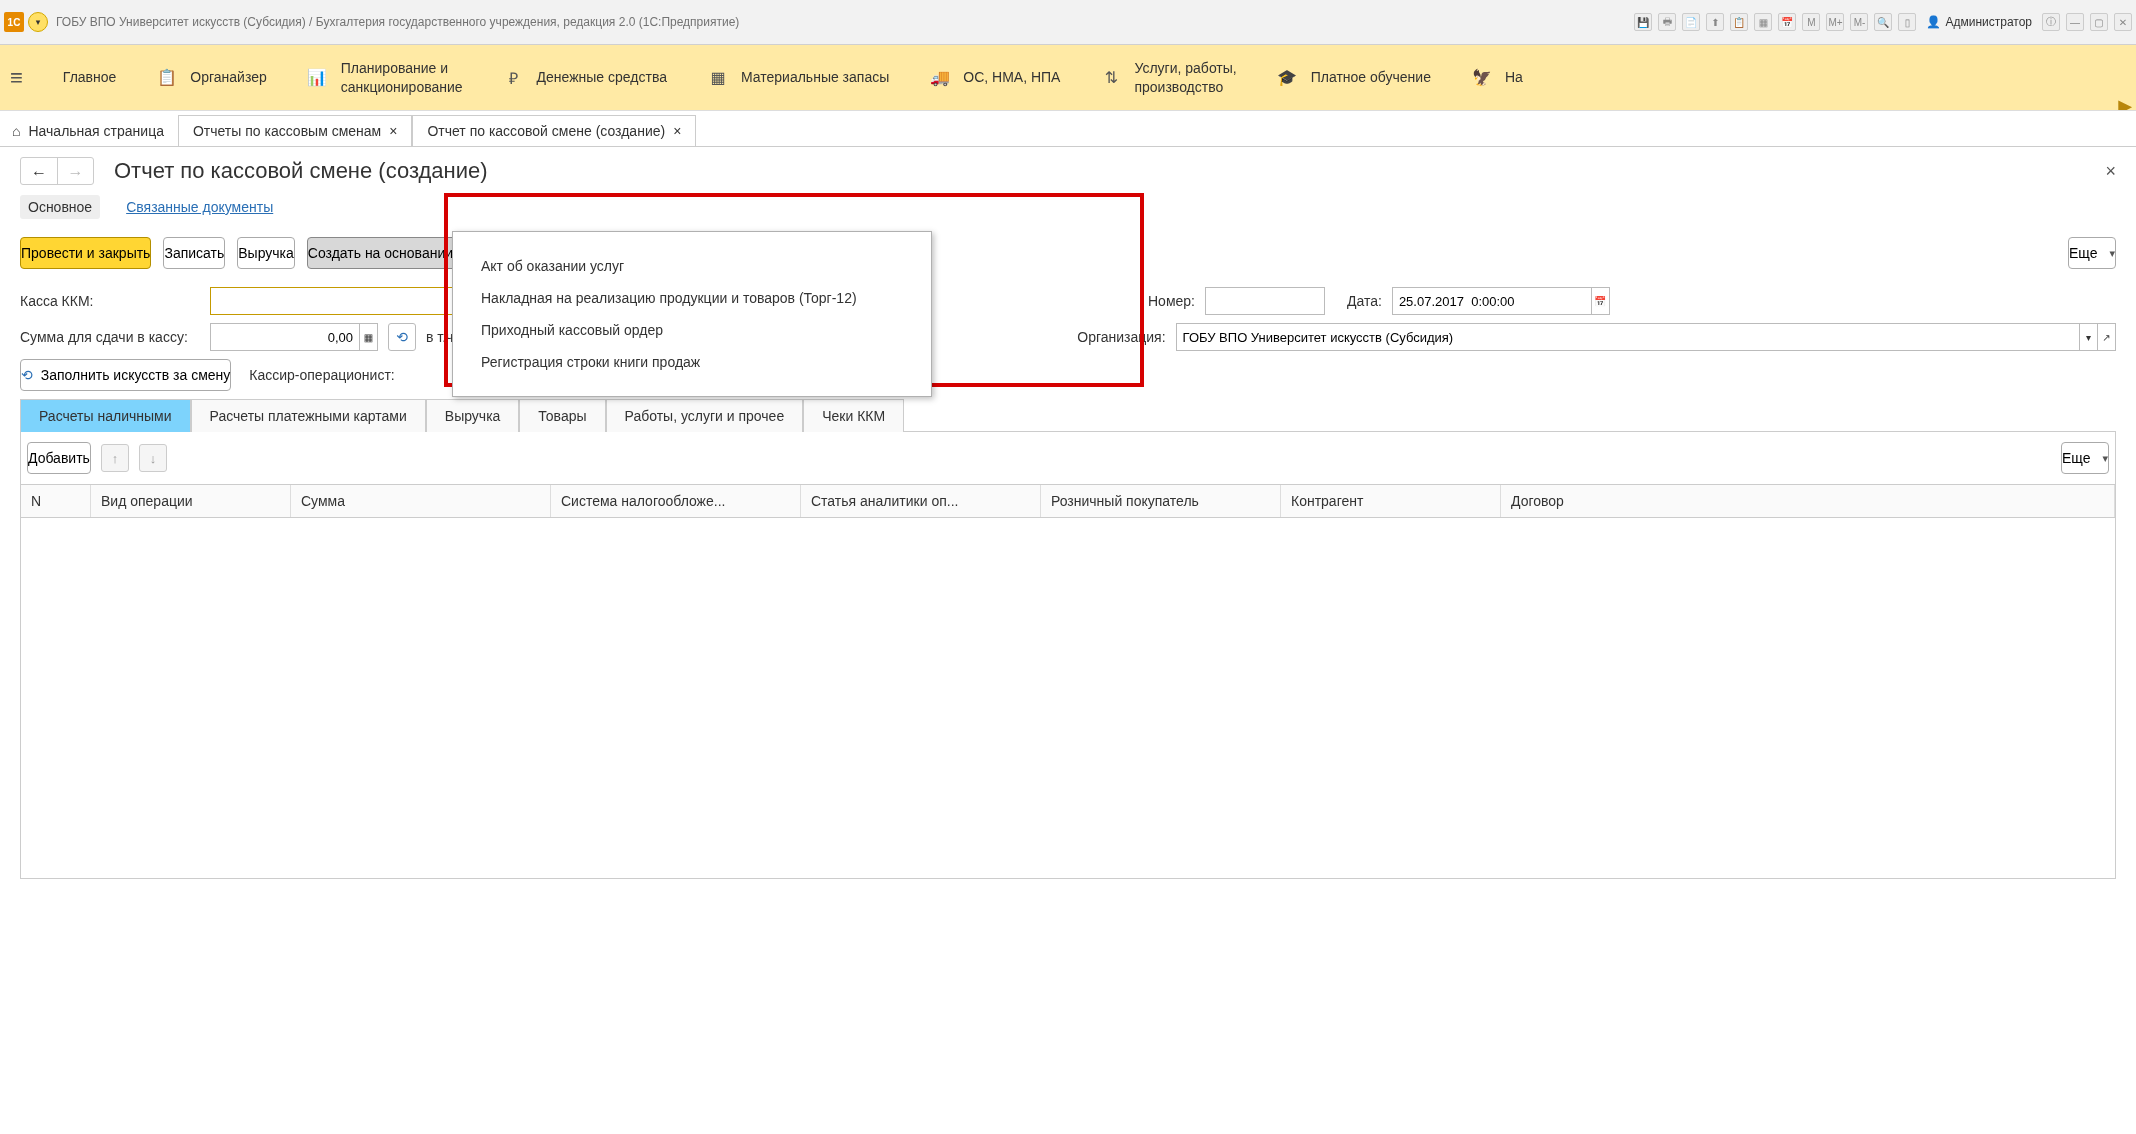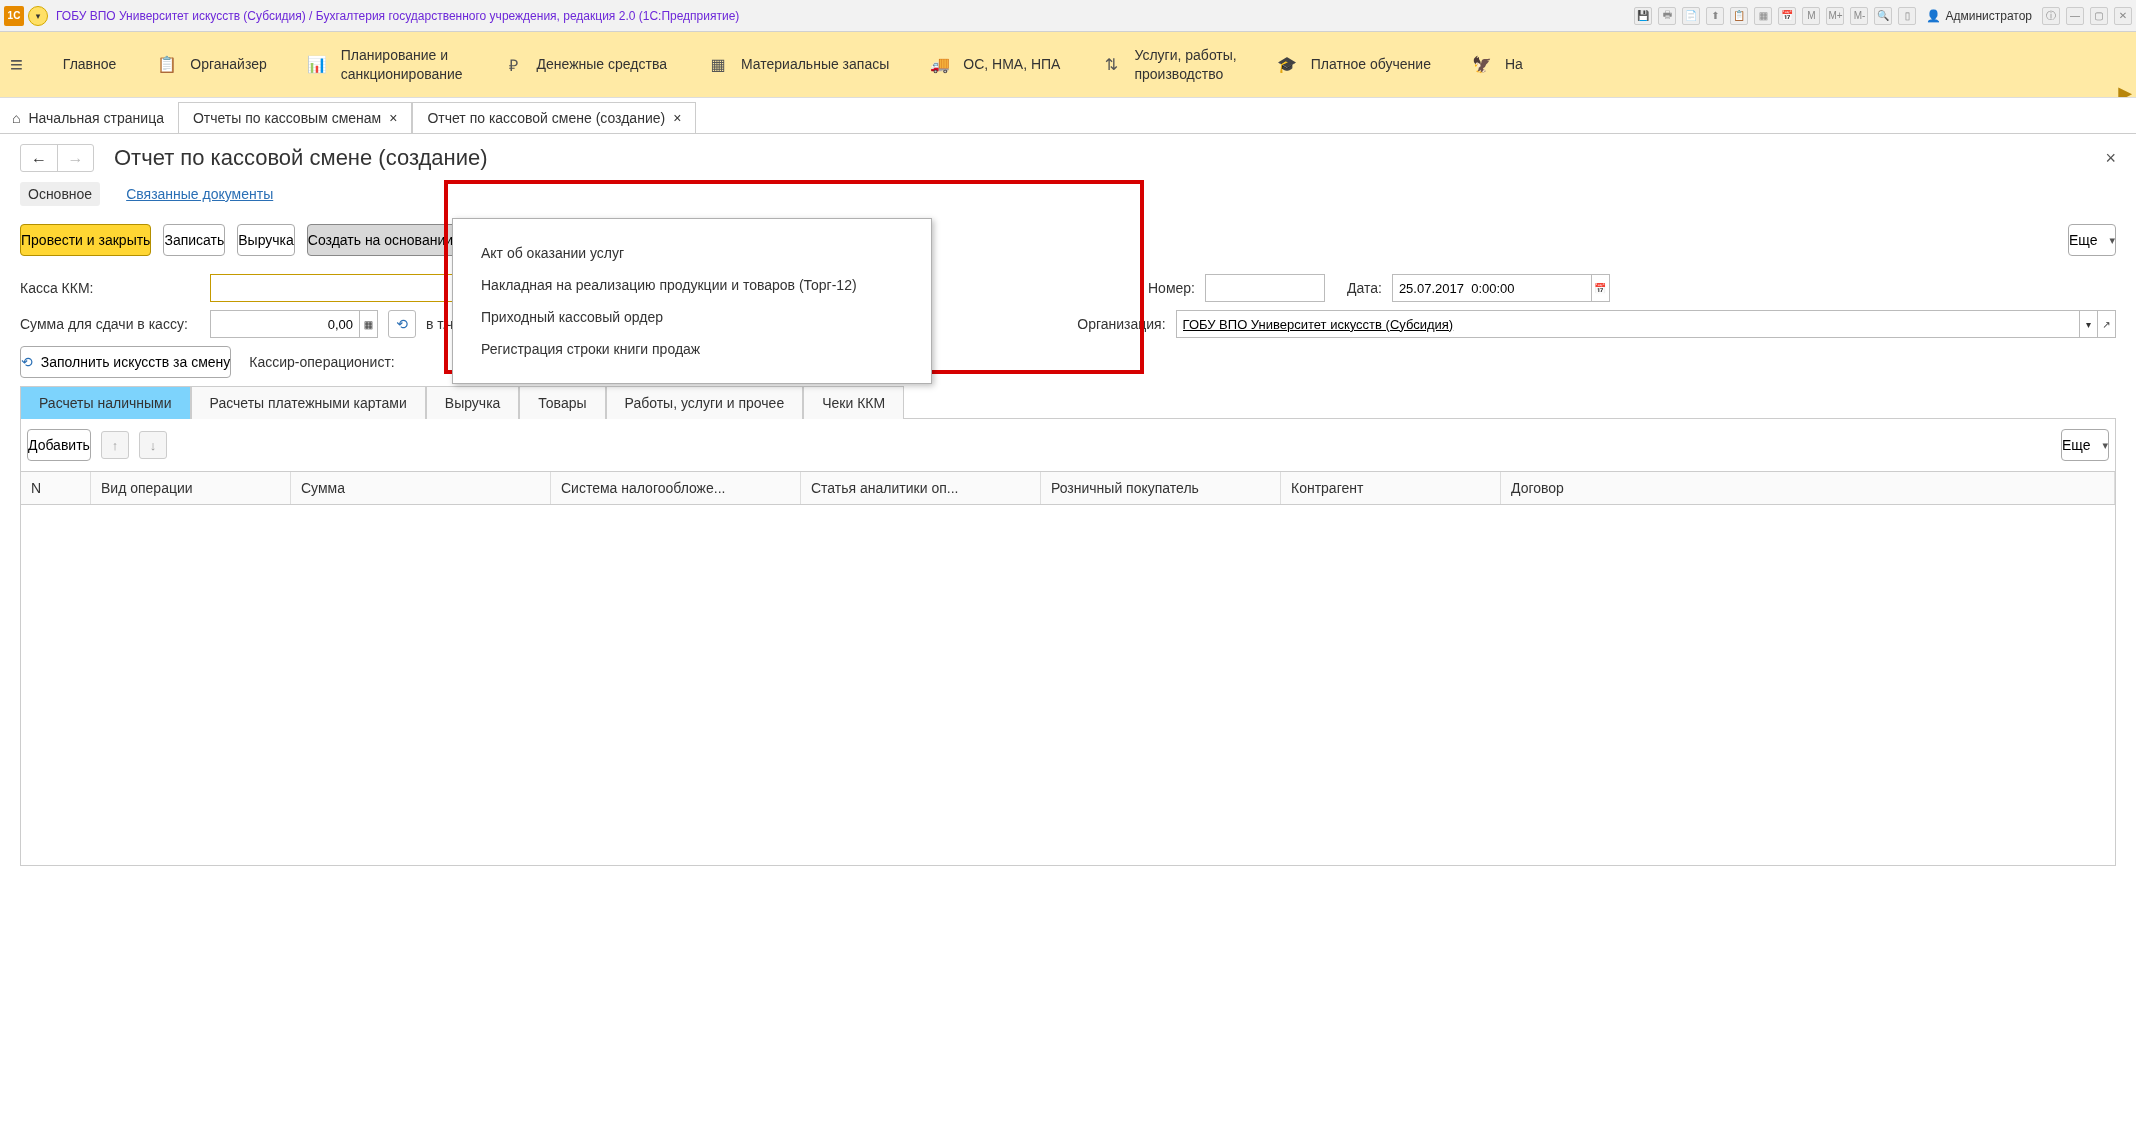--- a/index.html
+++ b/index.html
@@ -1,22 +1,22 @@
 <!DOCTYPE html>
 <html><head>
 <meta charset="utf-8">
 <style>
 * { box-sizing: border-box; margin: 0; padding: 0; }
 body { font-family: Arial, sans-serif; font-size: 13px; color: #333; background: #fff; width: 2136px; height: 1134px; overflow: hidden; }
 
 
-.titlebar { height: 32px; background: #f2f2f2; display: flex; align-items: center; padding: 0 4px; border-bottom: 1px solid #d0d0d0; }
+.titlebar { height: 45px; background: #f2f2f2; display: flex; align-items: center; padding: 0 4px; border-bottom: 1px solid #d0d0d0; }
 .titlebar .logo { width: 20px; height: 20px; background: #e68a00; border-radius: 2px; font-size: 10px; color: #fff; display: flex; align-items: center; justify-content: center; margin-right: 4px; font-weight: bold; }
 .titlebar .dropdown-btn { width: 20px; height: 20px; background: #ffe066; border-radius: 50%; border: 1px solid #d4a800; margin-right: 8px; display:flex; align-items:center; justify-content:center; font-size:9px; }
-.titlebar .title-text { flex: 1; font-size: 12px; color: #6d28d9; }
+.titlebar .title-text { flex: 1; font-size: 12px; color: #737373; }
 .titlebar .icons-right { display: flex; gap: 6px; align-items: center; }
 .titlebar .icon-sm { width: 18px; height: 18px; background: #eee; border: 1px solid #ccc; border-radius: 2px; font-size:10px; display:flex;align-items:center;justify-content:center;color:#888; }
 .titlebar .user-label { font-size: 12px; color: #333; display:flex; align-items:center; gap:4px; margin: 0 4px; }
 
 
 .main-nav { height: 66px; background: #ffeaa5; display: flex; align-items: center; padding: 0 10px; gap: 40px; border-bottom: 1px solid #ddd; overflow:hidden; }
 .main-nav .nav-item { display: flex; align-items: center; gap: 12px; font-size: 14px; color: #333; cursor: pointer; }
 .main-nav .nav-icon { width: 22px; height: 22px; display:flex;align-items:center;justify-content:center;color:#555;font-size:16px; }
 .main-nav .hamburger { font-size: 22px; color:#555; }
 .main-nav .nav-text { line-height: 1.3; }
@@ -225,21 +225,21 @@
       <span class="form-label" style="width:180px;">Сумма для сдачи в кассу:</span>
       <div class="input-wrap">
         <input class="input-field" style="width: 150px; text-align: right;" value="0,00">
         <div class="input-dropdown">▦</div>
       </div>
       <div class="icon-btn" style="color:#2a6fb5;">⟲</div>
       <span class="form-label">в т.ч.</span>
       <div style="width:600px;"></div>
       <span class="form-label">Организация:</span>
       <div class="input-wrap" style="flex:1;">
-        <input class="input-field" style="flex: 1 1 0%; width: 500px; text-decoration: underline;" value="ГОБУ ВПО Университет искусств (Субсидия)">
+        <input class="input-field" style="flex: 1 1 0%; width: 500px;" value="ГОБУ ВПО Университет искусств (Субсидия)">
         <div class="input-dropdown">▾</div>
         <div class="input-dropdown">↗</div>
       </div>
     </div>
 
     <div class="form-row">
       <button class="btn">
         <span style="color:#2a6fb5;">⟲</span>
         <span>Заполнить искусств за  смену</span>
       </button>

